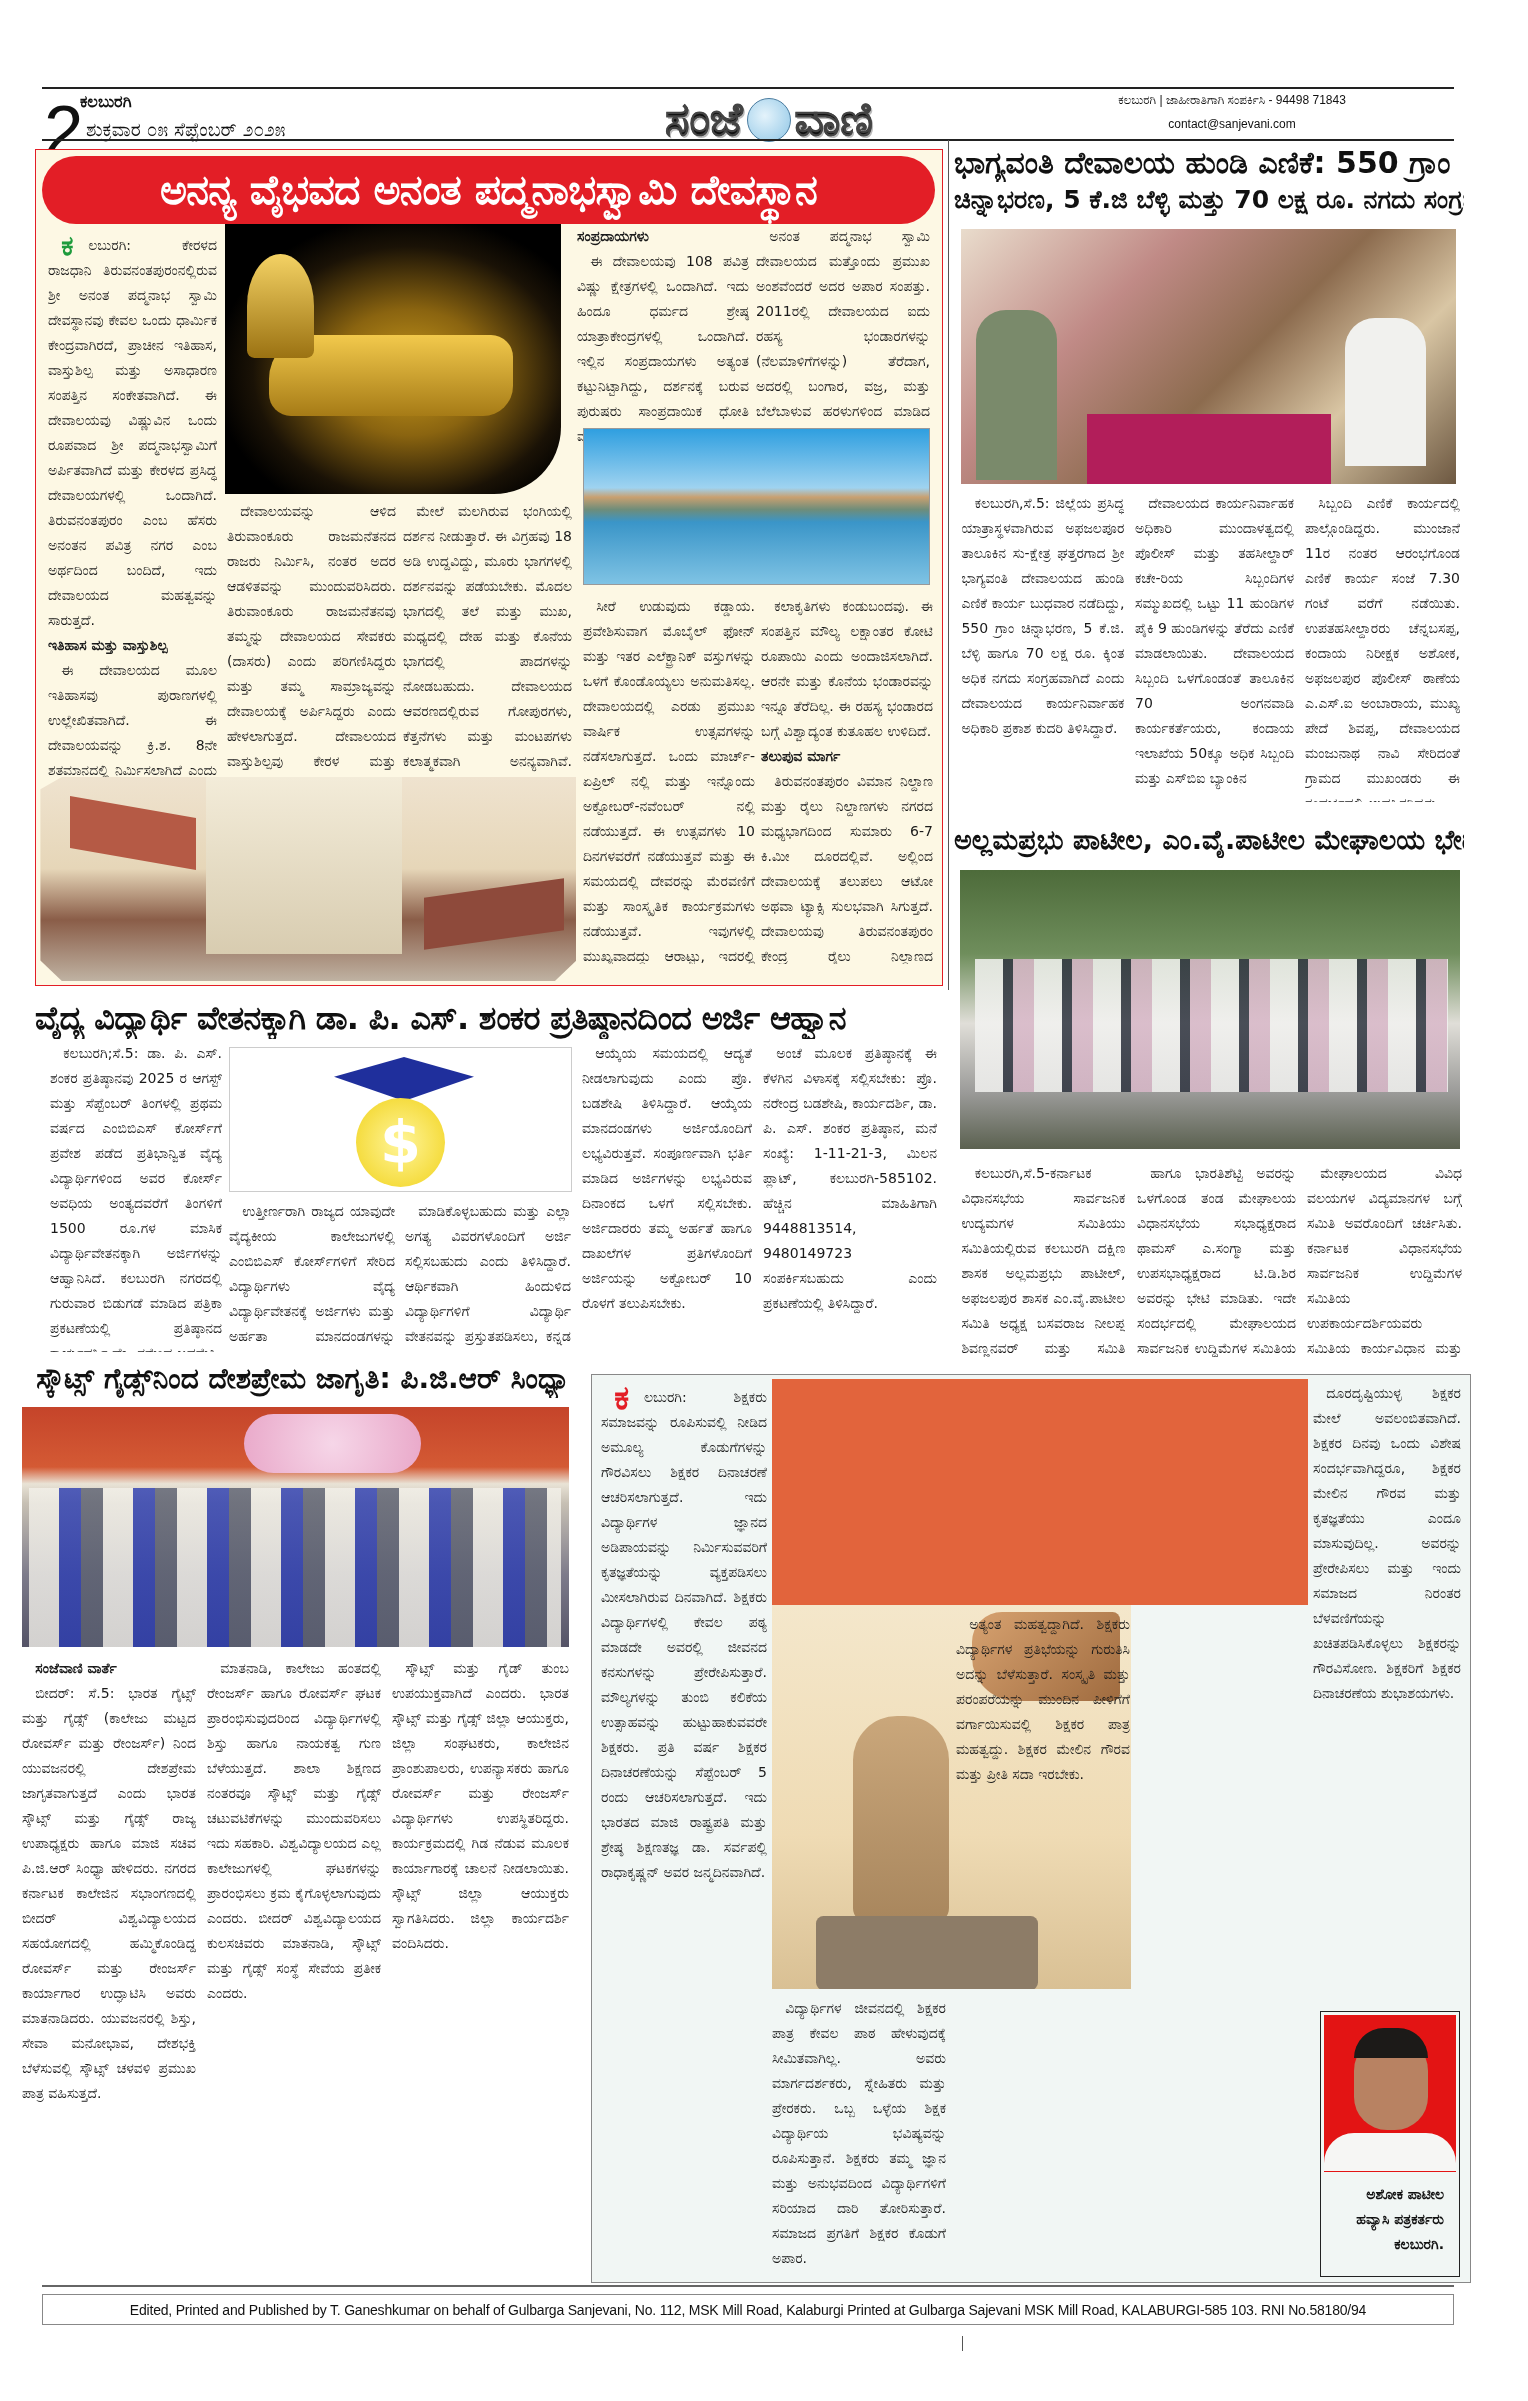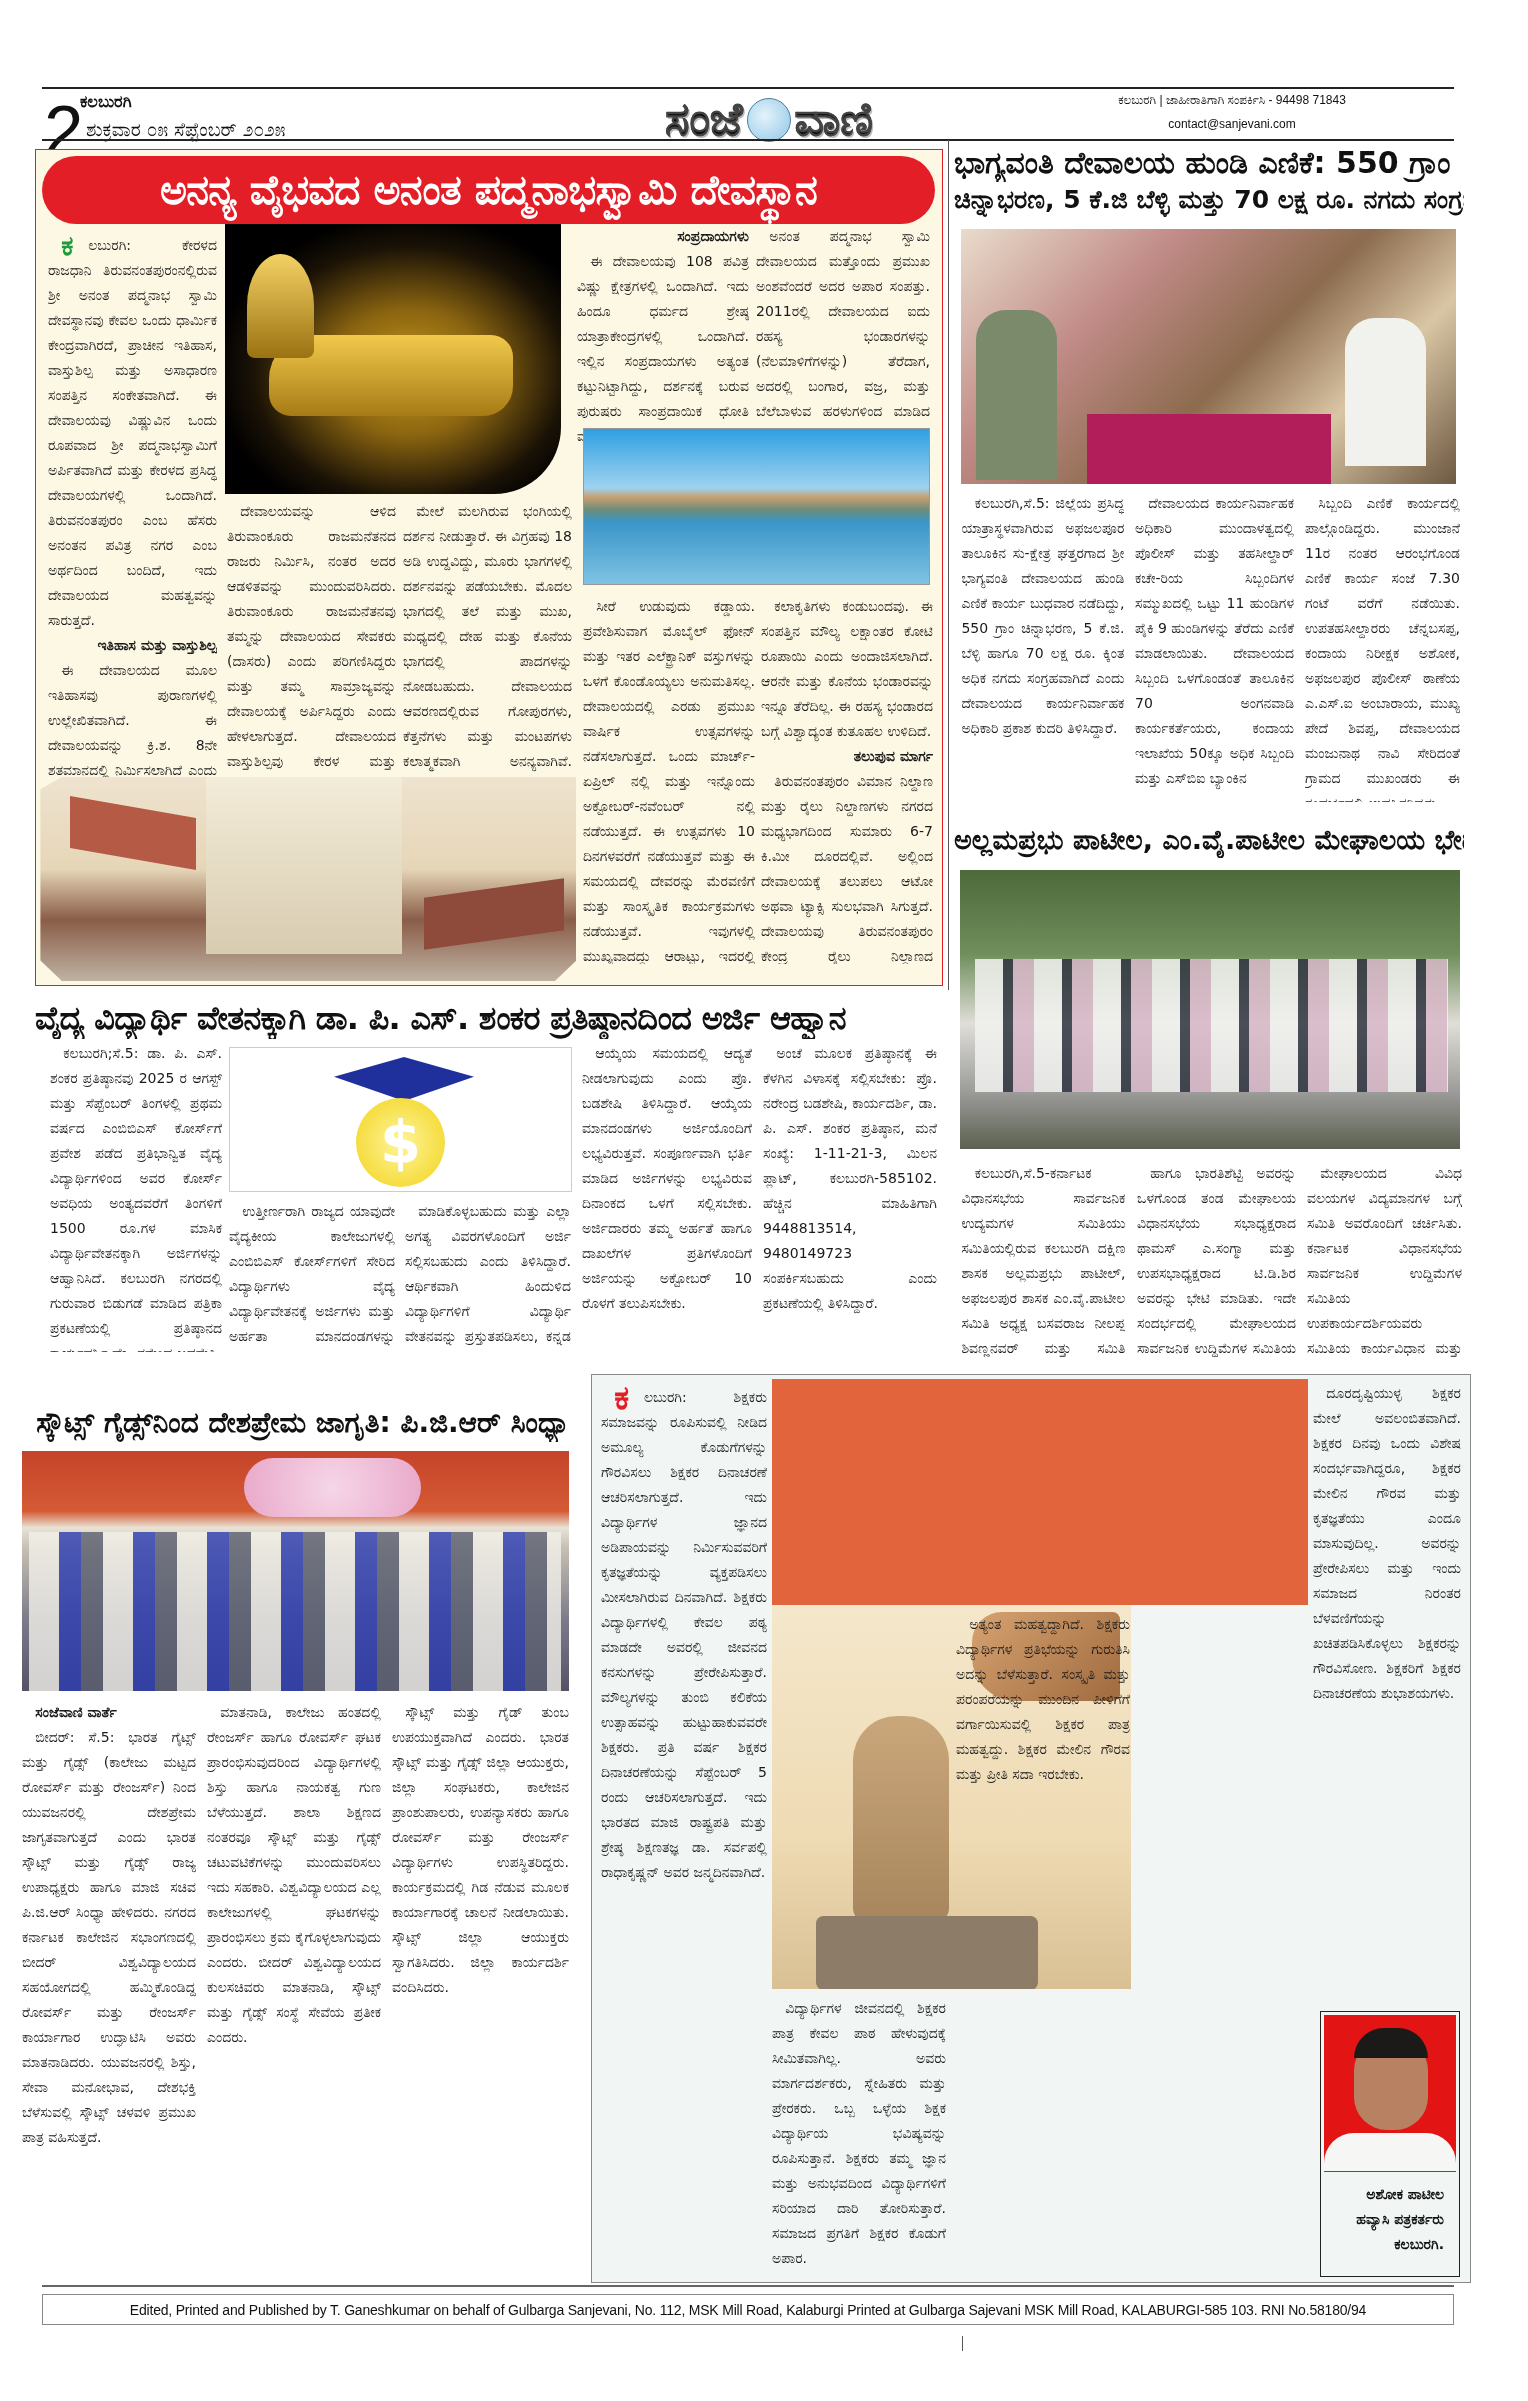--- a/index.html
+++ b/index.html
@@ -10,21 +10,21 @@
   
   .pageno { font-family: "Liberation Sans", sans-serif; font-size: 71px; line-height: 1; }
   .mast-city { font-size: 16.3px; font-weight: bold; }
   .mast-date { font-size: 19px; font-weight: normal; }
   .logo { font-family: "DejaVu Serif", serif; font-weight: bold; font-size: 46px; color: #111; -webkit-text-stroke: 0.7px #444; text-shadow: 1.5px 1.5px 0 #bbb; display:flex; align-items:center; gap:4px; }
   .logo-ball { width: 44px; height: 44px; border-radius: 50%; background: radial-gradient(circle at 40% 40%, #e4f3fb, #8fc6e6); border: 1.5px solid #4a7ca0; }
   .contact { font-family: "Liberation Sans", sans-serif; font-size: 12px; text-align: center; }
   
   .kn { font-size: 14px; line-height: 25px; text-align: justify; color: #1a1a1a; overflow: hidden; }
   .kn p { text-indent: 13.3px; }
-  .kn .sub { font-weight: bold; text-align: right; text-indent: 0; }
+  .kn .sub { font-weight: bold; text-align: left; text-indent: 0; }
   .dropcap { font-size: 27px; font-weight: bold; float: left; line-height: 25px; margin-right: 1.5px; }
   .headline-black { font-family: "DejaVu Sans", sans-serif; font-weight: bold; color: #111; white-space: nowrap; overflow: hidden; }
   .photo { position: absolute; overflow: hidden; }
   .cap-box { border: 1.5px solid #222; }
 </style>
 </head>
 <body>
 
 <div class="rule" style="left:42px;top:87px;width:1412px;height:1.5px;"></div>
 <div class="abs pageno" style="left:44px;top:95px;">2</div>
@@ -137,21 +137,21 @@
       <p>ಮಾಡಿಕೊಳ್ಳಬಹುದು ಮತ್ತು ಎಲ್ಲಾ ಅಗತ್ಯ ವಿವರಗಳೊಂದಿಗೆ ಅರ್ಜಿ ಸಲ್ಲಿಸಬಹುದು ಎಂದು ತಿಳಿಸಿದ್ದಾರೆ. ಆರ್ಥಿಕವಾಗಿ ಹಿಂದುಳಿದ ವಿದ್ಯಾರ್ಥಿಗಳಿಗೆ ವಿದ್ಯಾರ್ಥಿ ವೇತನವನ್ನು ಪ್ರಸ್ತುತಪಡಿಸಲು, ಕನ್ನಡ ಮಾಧ್ಯಮದಲ್ಲಿ ಪಿಯುಸಿ ಅಧ್ಯಯನ ಮಾಡಿದ ವಿದ್ಯಾರ್ಥಿಗಳಿಗೆ</p>
     </div>
   <div class="kn abs" style="left:547px;top:43px;width:170px;height:311px;">
       <p>ಆಯ್ಕೆಯ ಸಮಯದಲ್ಲಿ ಆದ್ಯತೆ ನೀಡಲಾಗುವುದು ಎಂದು ಪ್ರೊ. ಬಡಶೇಷಿ ತಿಳಿಸಿದ್ದಾರೆ. ಆಯ್ಕೆಯ ಮಾನದಂಡಗಳು ಅರ್ಜಿಯೊಂದಿಗೆ ಲಭ್ಯವಿರುತ್ತವೆ. ಸಂಪೂರ್ಣವಾಗಿ ಭರ್ತಿ ಮಾಡಿದ ಅರ್ಜಿಗಳನ್ನು ಲಭ್ಯವಿರುವ ದಿನಾಂಕದ ಒಳಗೆ ಸಲ್ಲಿಸಬೇಕು. ಅರ್ಜಿದಾರರು ತಮ್ಮ ಅರ್ಹತೆ ಹಾಗೂ ದಾಖಲೆಗಳ ಪ್ರತಿಗಳೊಂದಿಗೆ ಅರ್ಜಿಯನ್ನು ಅಕ್ಟೋಬರ್ 10 ರೊಳಗೆ ತಲುಪಿಸಬೇಕು.</p>
     </div>
   <div class="kn abs" style="left:728px;top:43px;width:174px;height:311px;">
       <p>ಅಂಚೆ ಮೂಲಕ ಪ್ರತಿಷ್ಠಾನಕ್ಕೆ ಈ ಕೆಳಗಿನ ವಿಳಾಸಕ್ಕೆ ಸಲ್ಲಿಸಬೇಕು: ಪ್ರೊ. ನರೇಂದ್ರ ಬಡಶೇಷಿ, ಕಾರ್ಯದರ್ಶಿ, ಡಾ. ಪಿ. ಎಸ್. ಶಂಕರ ಪ್ರತಿಷ್ಠಾನ, ಮನೆ ಸಂಖ್ಯೆ: 1-11-21-3, ಮಿಲನ ಪ್ಲಾಟ್, ಕಲಬುರಗಿ-585102. ಹೆಚ್ಚಿನ ಮಾಹಿತಿಗಾಗಿ 9448813514, 9480149723 ಸಂಪರ್ಕಿಸಬಹುದು ಎಂದು ಪ್ರಕಟಣೆಯಲ್ಲಿ ತಿಳಿಸಿದ್ದಾರೆ.</p>
     </div>
 </section>
 
-<section class="abs" style="left:22px;top:1404px;width:562px;height:913px;">
+<section class="abs" style="left:22px;top:1360px;width:562px;height:913px;">
   <h2 class="headline-black" style="font-size:28px;line-height:38px;text-align:center;">ಸ್ಕೌಟ್ಸ್ ಗೈಡ್ಸ್‌ನಿಂದ ದೇಶಪ್ರೇಮ ಜಾಗೃತಿ: ಪಿ.ಜಿ.ಆರ್ ಸಿಂಧ್ಯಾ</h2>
   <div class="photo" style="left:0;top:47px;width:547px;height:240px;background:linear-gradient(180deg,#c5442a 0%,#d45a34 25%,#e9e3d6 32%,#c7c0b4 40%,#7d7b8a 70%,#545366 100%);">
     <div class="abs" style="left:222px;top:7.4px;width:177px;height:59px;border-radius:30px;background:radial-gradient(circle,#f6d6e8,#e9a8c9);"></div>
     <div class="abs" style="left:7.4px;top:81px;width:532px;height:159px;background:repeating-linear-gradient(90deg,#f3f1ea 0 30px,#2b3cb2 30px 52px,#5a5f70 52px 74px);opacity:.8;"></div>
   </div>
   <div class="kn abs" style="left:0;top:296px;width:174px;height:617px;">
     <p style="font-weight:bold;">ಸಂಜೆವಾಣಿ ವಾರ್ತೆ</p>
     <p>ಬೀದರ್: ಸೆ.5: ಭಾರತ ಗೈಟ್ಸ್ ಮತ್ತು ಗೈಡ್ಸ್ (ಕಾಲೇಜು ಮಟ್ಟದ ರೋವರ್ಸ್ ಮತ್ತು ರೇಂಜರ್ಸ್) ನಿಂದ ಯುವಜನರಲ್ಲಿ ದೇಶಪ್ರೇಮ ಜಾಗೃತವಾಗುತ್ತದೆ ಎಂದು ಭಾರತ ಸ್ಕೌಟ್ಸ್ ಮತ್ತು ಗೈಡ್ಸ್ ರಾಜ್ಯ ಉಪಾಧ್ಯಕ್ಷರು ಹಾಗೂ ಮಾಜಿ ಸಚಿವ ಪಿ.ಜಿ.ಆರ್ ಸಿಂಧ್ಯಾ ಹೇಳಿದರು. ನಗರದ ಕರ್ನಾಟಕ ಕಾಲೇಜಿನ ಸಭಾಂಗಣದಲ್ಲಿ ಬೀದರ್ ವಿಶ್ವವಿದ್ಯಾಲಯದ ಸಹಯೋಗದಲ್ಲಿ ಹಮ್ಮಿಕೊಂಡಿದ್ದ ರೋವರ್ಸ್ ಮತ್ತು ರೇಂಜರ್ಸ್ ಕಾರ್ಯಾಗಾರ ಉದ್ಘಾಟಿಸಿ ಅವರು ಮಾತನಾಡಿದರು. ಯುವಜನರಲ್ಲಿ ಶಿಸ್ತು, ಸೇವಾ ಮನೋಭಾವ, ದೇಶಭಕ್ತಿ ಬೆಳೆಸುವಲ್ಲಿ ಸ್ಕೌಟ್ಸ್ ಚಳವಳಿ ಪ್ರಮುಖ ಪಾತ್ರ ವಹಿಸುತ್ತದೆ.</p>
   </div>
   <div class="kn abs" style="left:185px;top:296px;width:174px;height:617px;">

